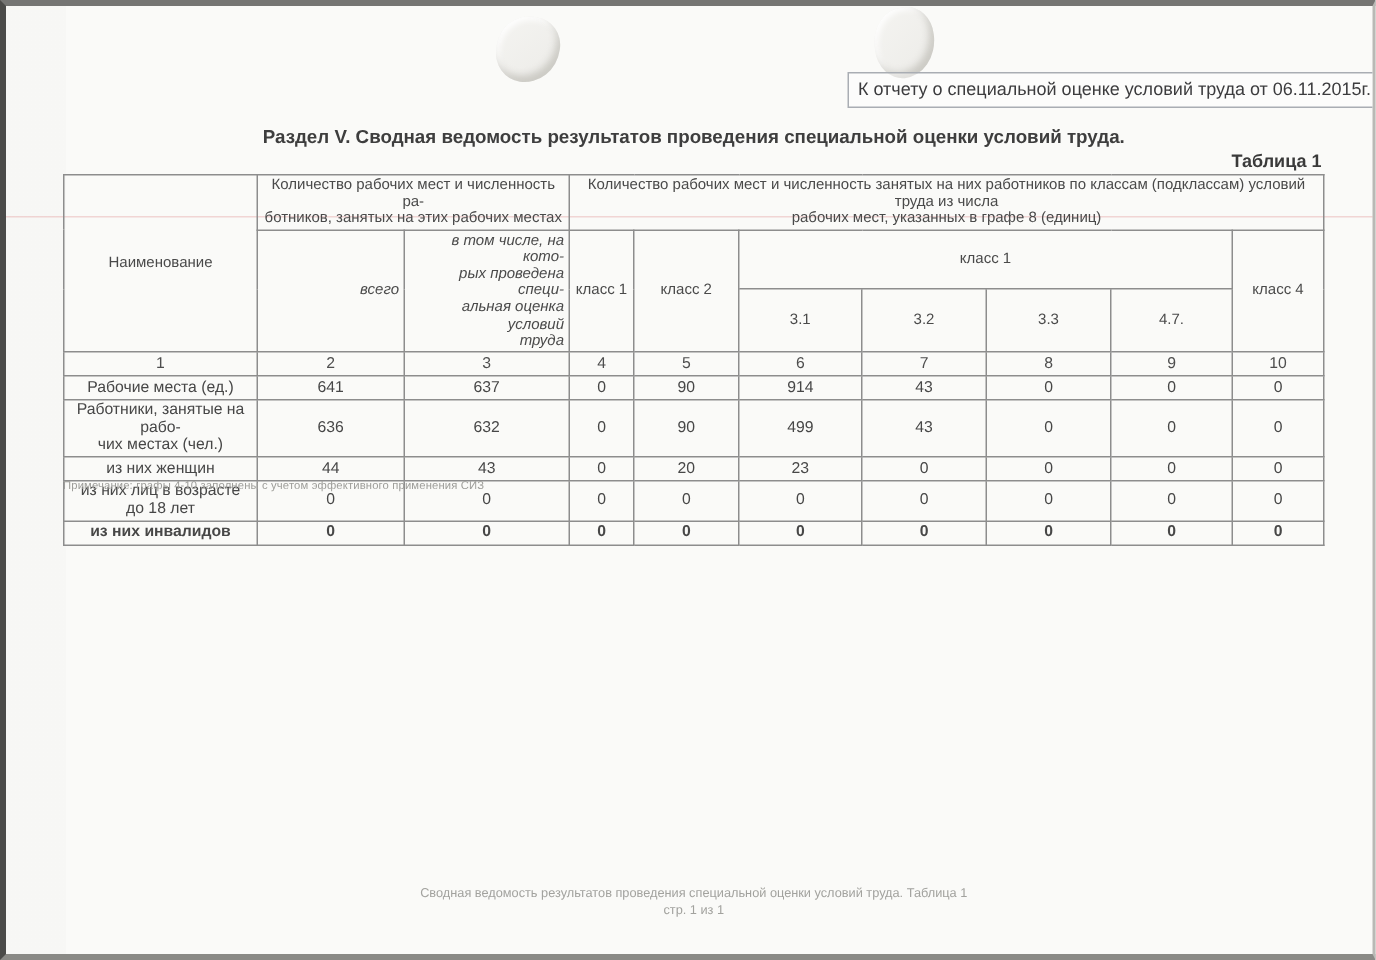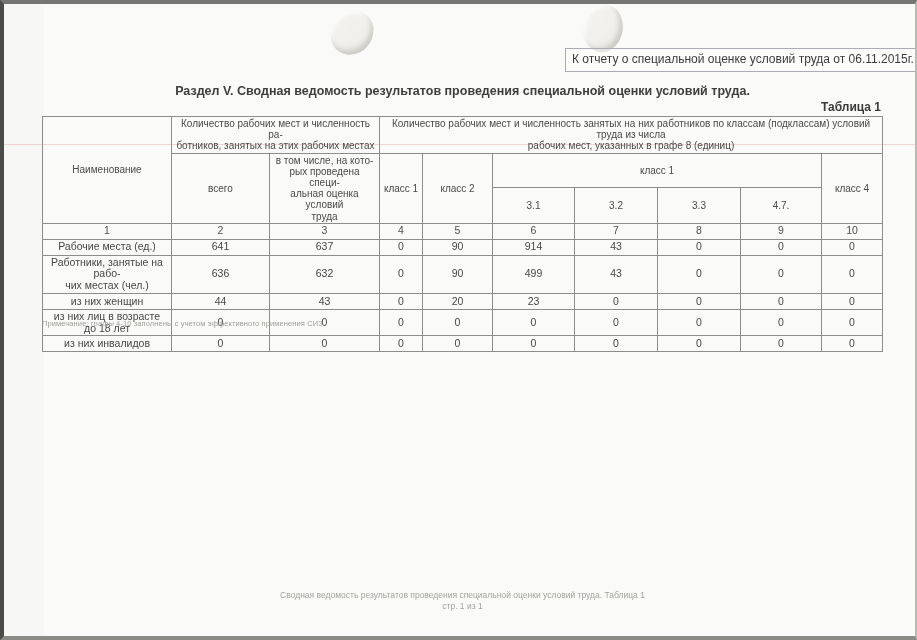--- a/index.html
+++ b/index.html
@@ -49,25 +49,25 @@
   }
   table.sv td{
     border:1px solid #8d8d8d;
     font-size:10.5px;line-height:1.12;
     padding:1px 3px;
     text-align:center;vertical-align:middle;
     white-space:pre-line;
     color:#474747;
   }
   table.sv tr.h td{font-size:10px;color:#4a4a4a;}
-  table.sv td.left{text-align:center;}
+  table.sv td.left{text-align:right;font-style:italic;}
   tr.h1{height:28px;} tr.h2{height:23px;} tr.h3{height:24px;}
   tr.nums{height:16px;} tr.nums td{font-size:10.5px;color:#4e4e4e;}
   tr.r1{height:16px;} tr.r2{height:23px;} tr.r3{height:16px;}
-  tr.r4{height:25px;} tr.r5{height:16px;}
+  tr.r4{height:25px;} tr.r5{height:16px;font-weight:bold;}
   td.rowlabel{text-align:left;font-size:10.5px;}
   .footnote{
     position:absolute;left:38px;top:315px;
     font-size:7.5px;color:#9d9d99;letter-spacing:0.1px;
   }
   .footer{
     position:absolute;left:0;top:586px;width:917px;
     text-align:center;font-size:8.5px;color:#a2a29e;line-height:1.35;
   }
 </style>

